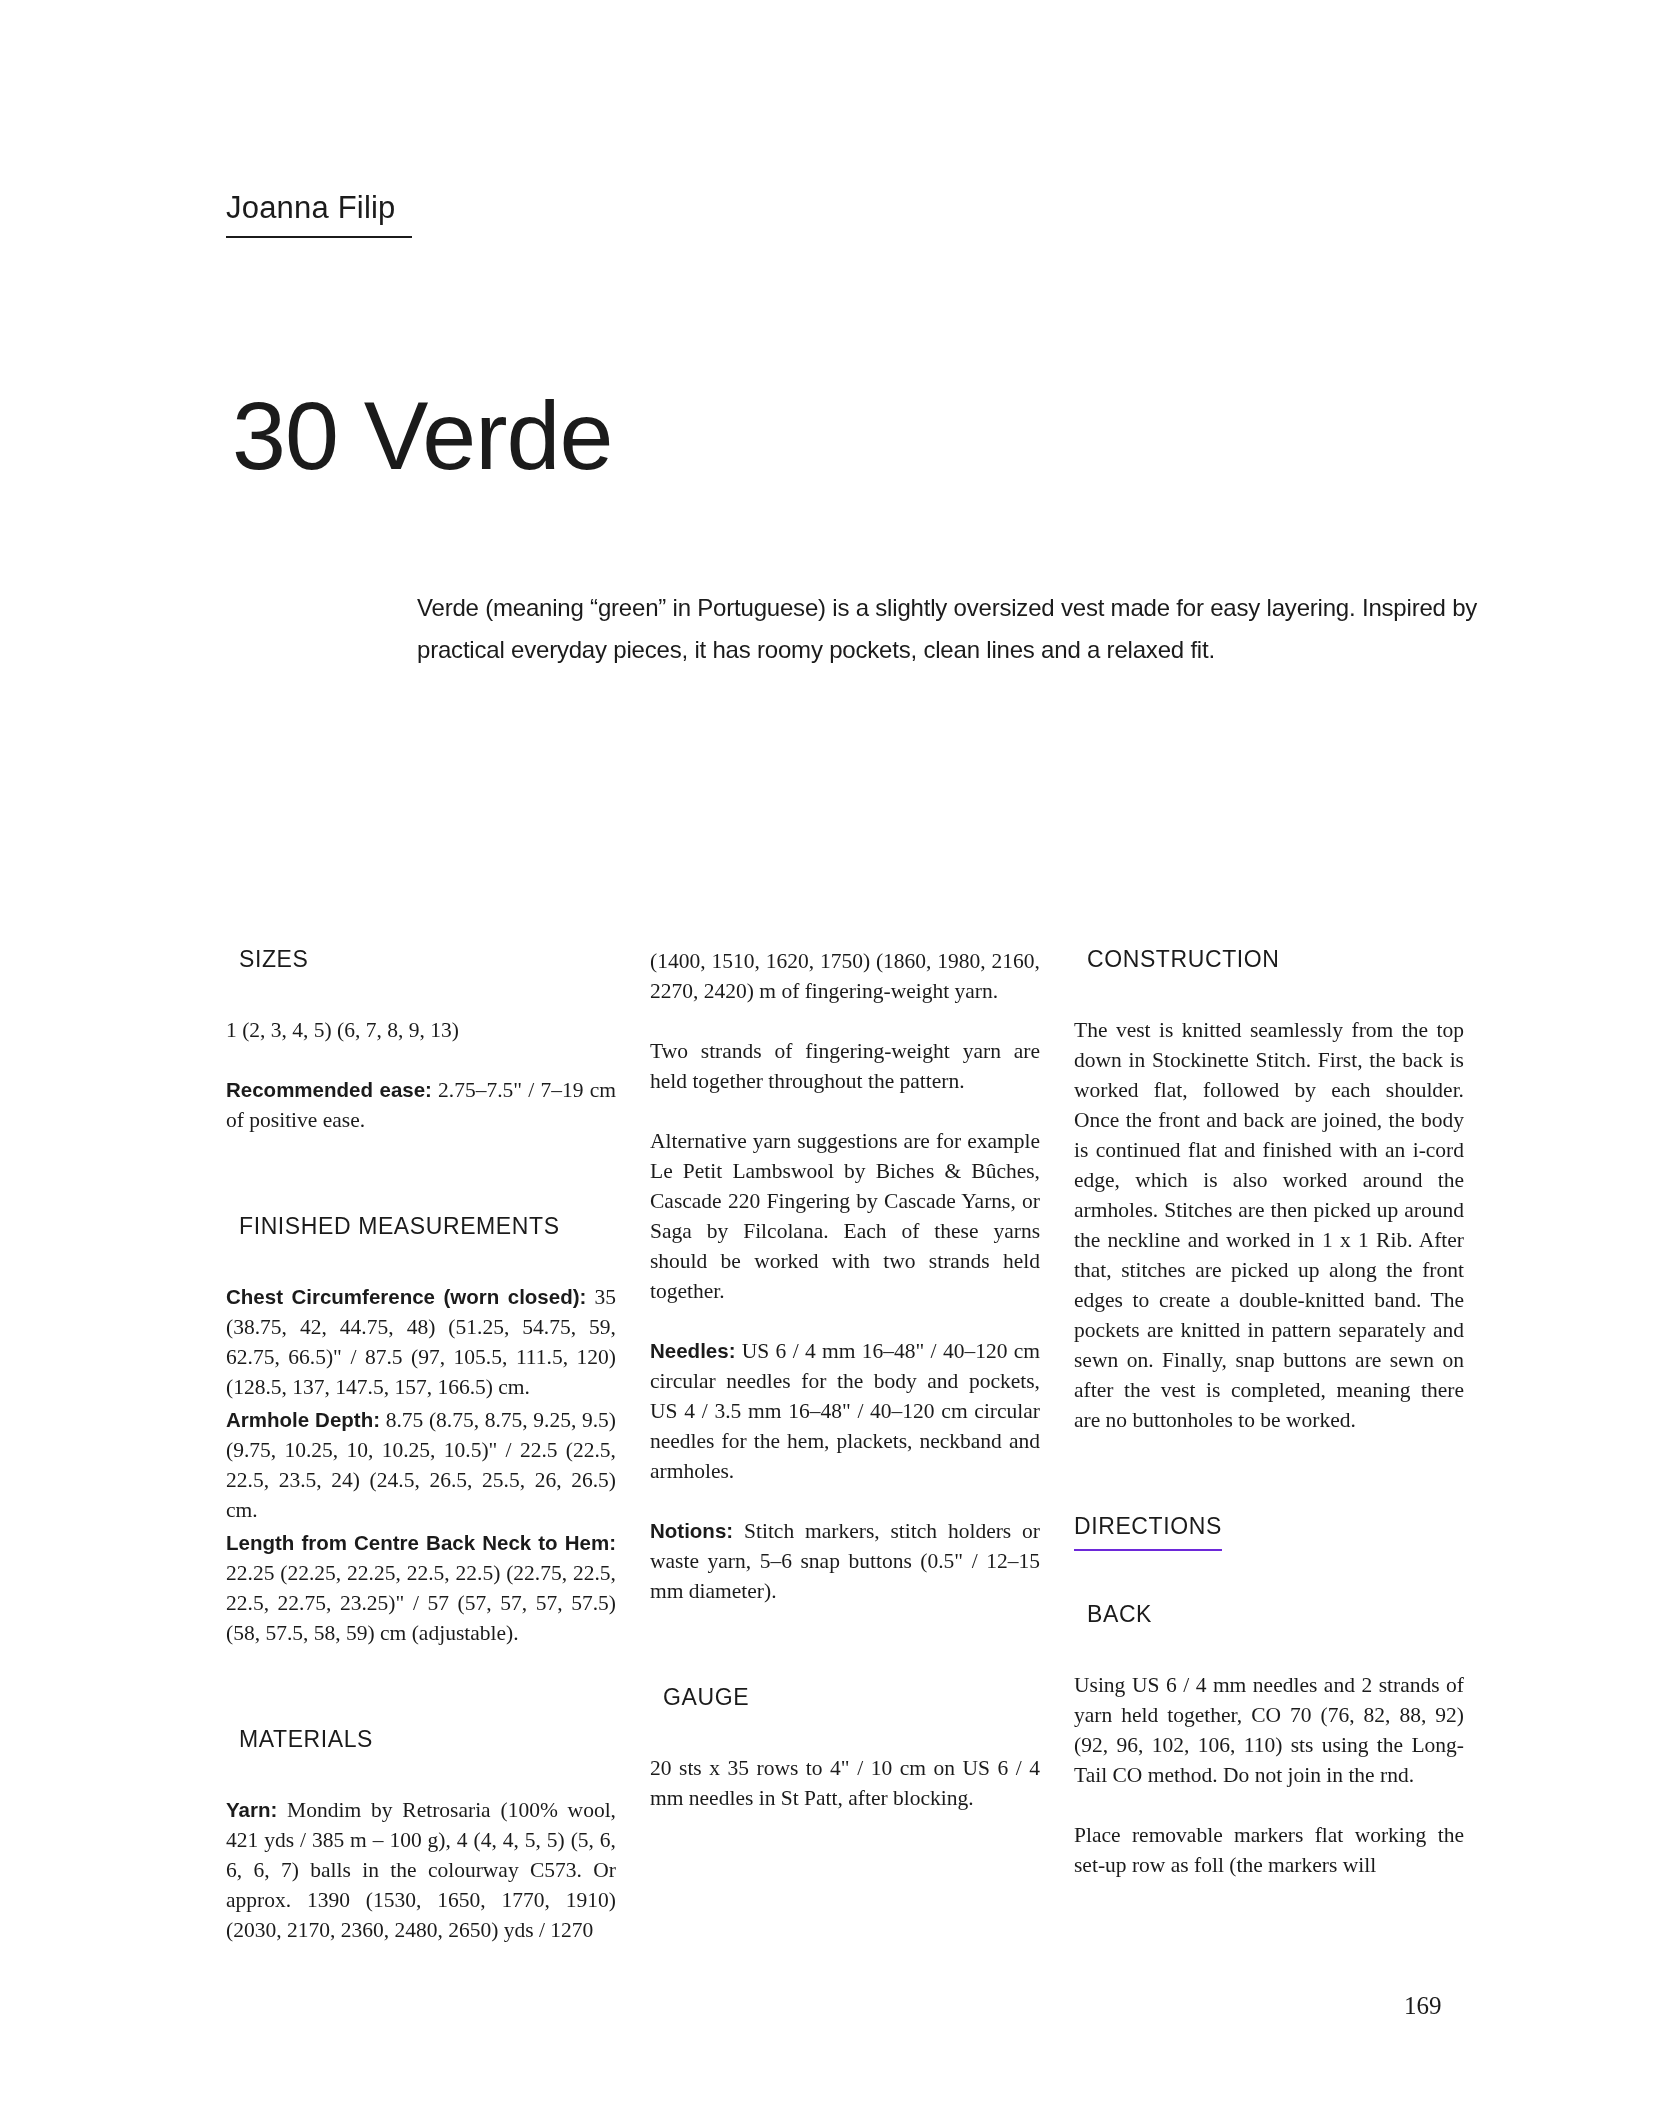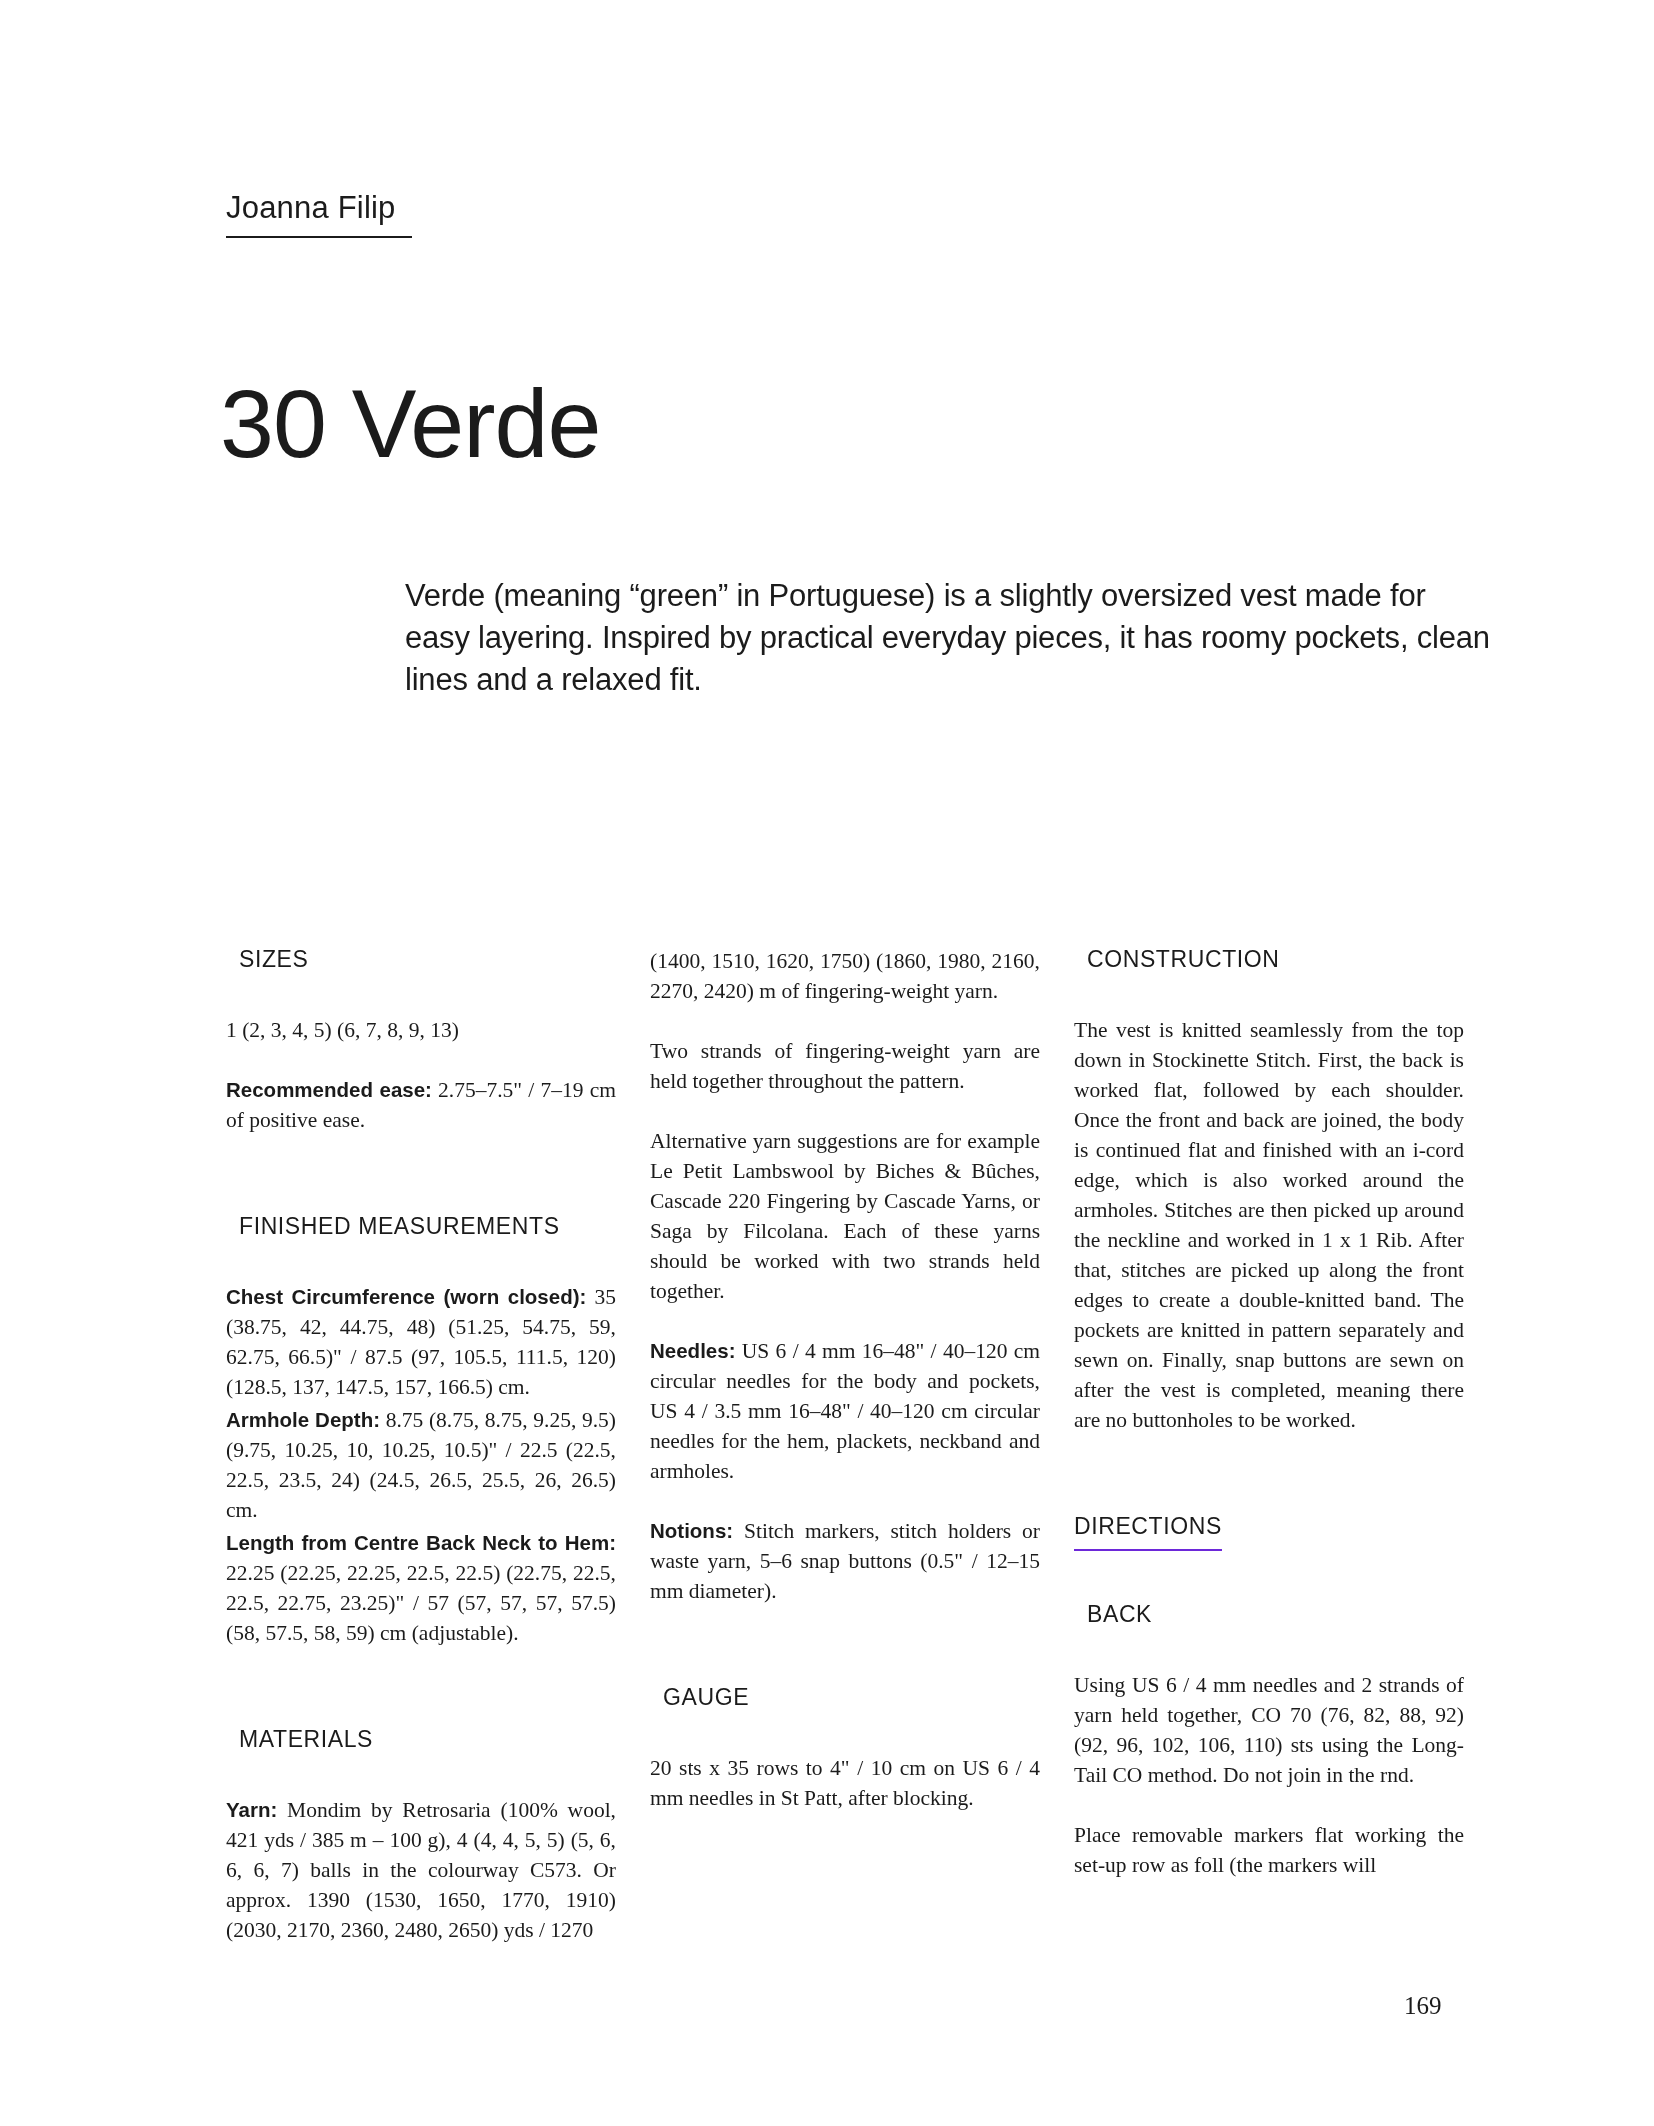--- a/index.html
+++ b/index.html
@@ -25,35 +25,35 @@
     font-weight: 500;
     letter-spacing: 0.2px;
     display: inline-block;
     padding: 0 16px 10px 0;
     border-bottom: 2px solid #1b1b1b;
   }
   .title {
     position: absolute;
     left: 220px;
     top: 368px;
-    margin: 0;
+    margin: 12px;
     font-family: "Liberation Sans", sans-serif;
     font-size: 97px;
     font-weight: 400;
     letter-spacing: -1px;
     color: #1b1b1b;
   }
   .intro {
     position: absolute;
     left: 405px;
     top: 575px;
     width: 1090px;
-    margin: 0;
+    margin: 12px;
     font-family: "Liberation Sans", sans-serif;
-    font-size: 31px;
+    font-size: 24px;
     line-height: 42px;
     letter-spacing: -0.2px;
     color: #1b1b1b;
   }
   .columns {
     position: absolute;
     left: 226px;
     top: 946px;
     width: 1238px;
     display: grid;

